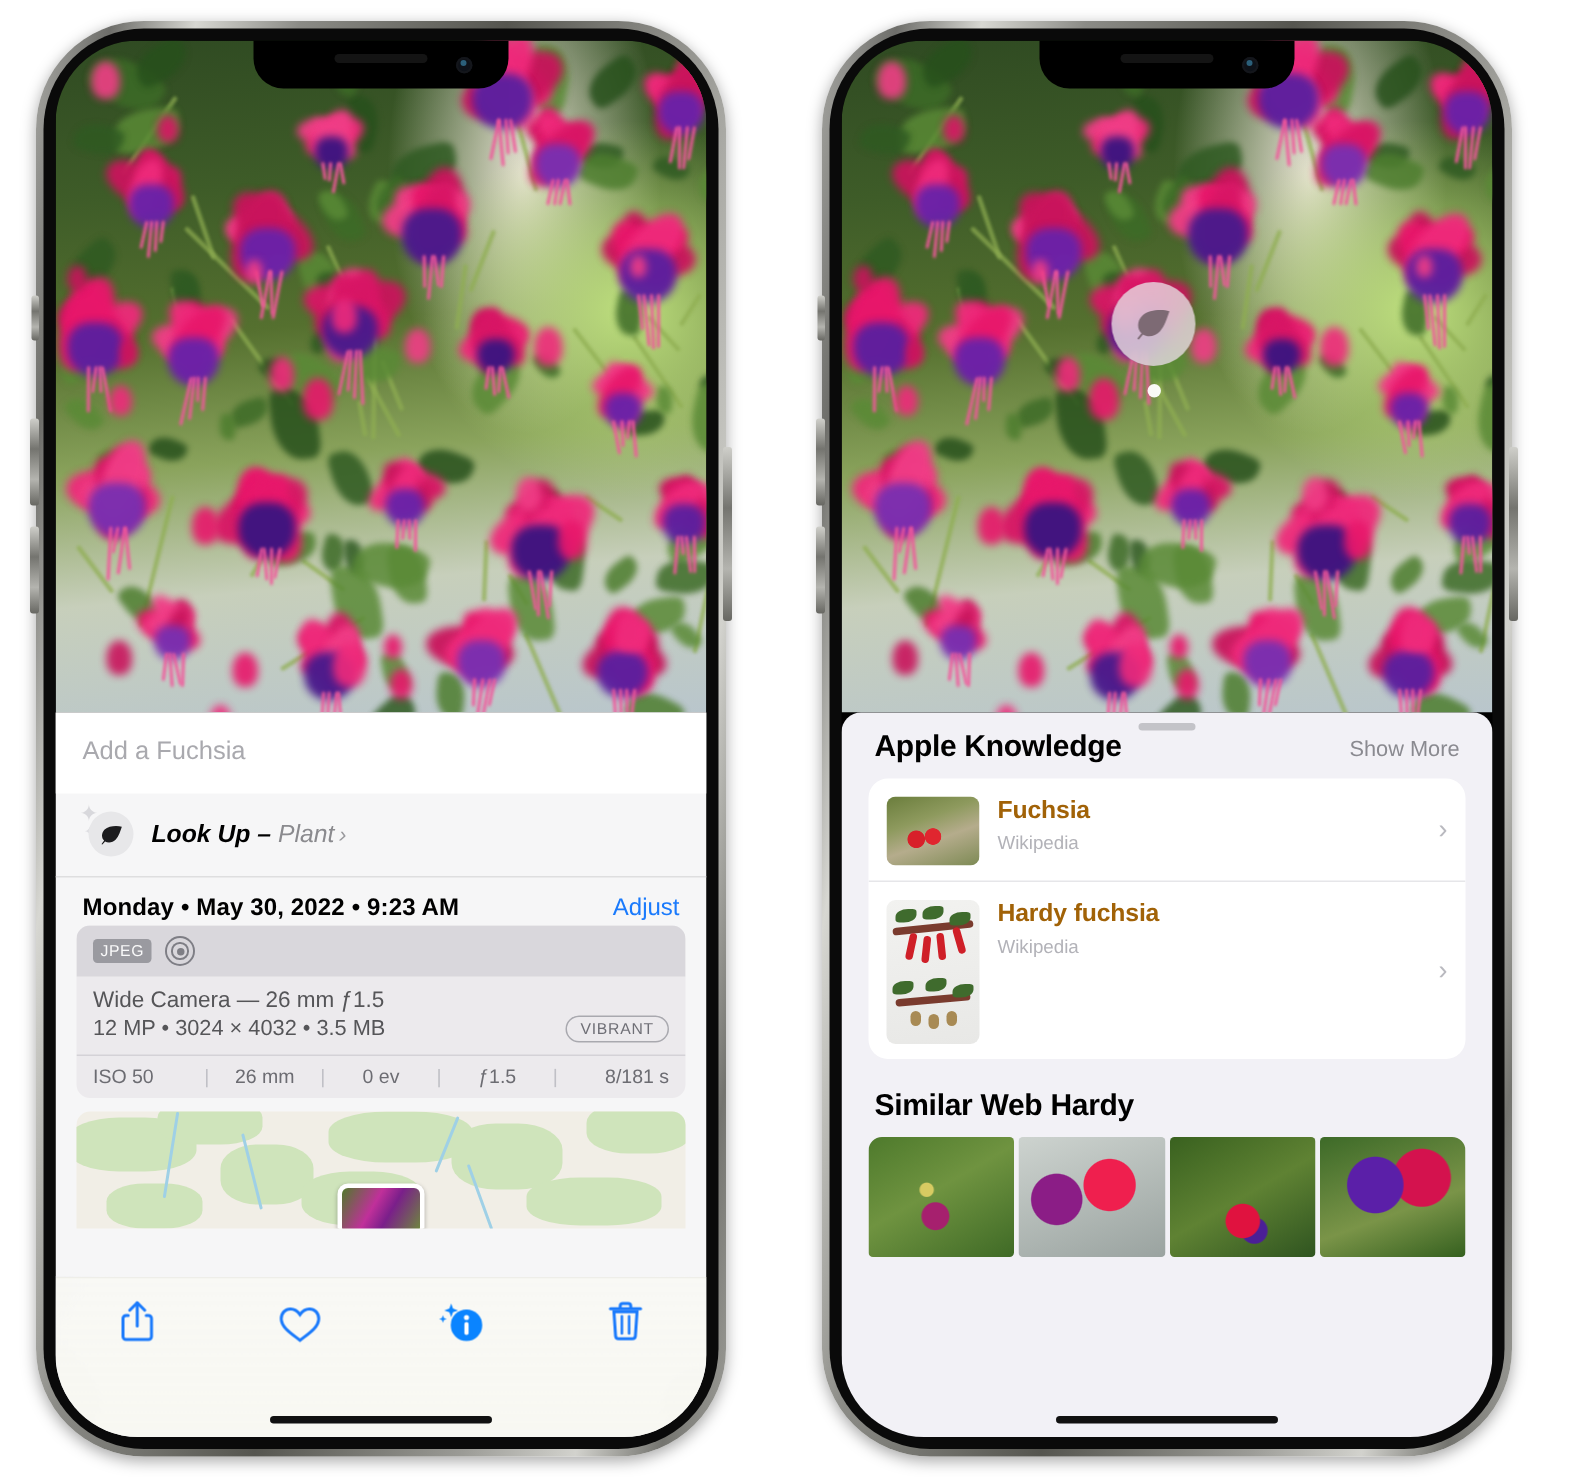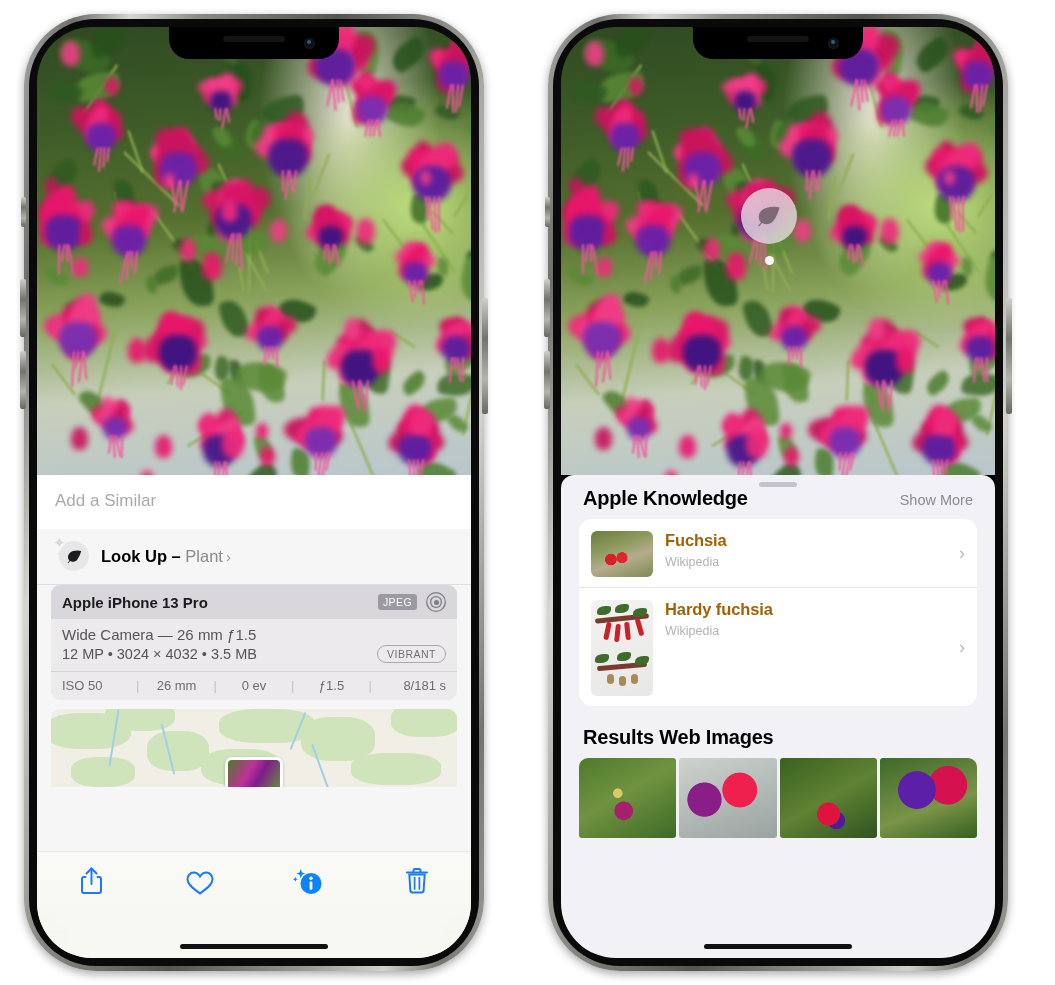--- a/index.html
+++ b/index.html
@@ -62,21 +62,21 @@
   .caption-row{background:#ffffff;padding:16px 18px 18px;}
   .caption-row .ph{color:#a9a9ae;font-size:17px;}
 
   .lookup-row{display:flex;align-items:center;gap:12px;padding:10px 18px 11px;
     border-bottom:.5px solid #dededf;position:relative;}
   .lu-badge{position:relative;width:34px;height:34px;flex:0 0 34px;}
   .lu-circle{position:absolute;left:4px;top:2px;width:30px;height:30px;border-radius:50%;
     background:#e7e7e9;display:flex;align-items:center;justify-content:center;}
   .lu-spark{position:absolute;left:-2px;top:-4px;color:#d8d8dc;font-size:15px;line-height:1;}
   .lu-spark2{position:absolute;left:1px;top:11px;color:#dedee2;font-size:9px;line-height:1;}
-  .lu-text{font-size:16.5px;color:#000;font-weight:700;}
+  .lu-text{font-size:16.5px;color:#000;font-weight:700;font-style:italic;}
   .lu-text .sub{font-weight:400;color:#8a8a8e;}
   .lu-chev{color:#9a9a9e;font-size:15px;margin-left:3px;font-weight:400;}
 
   .meta-row{padding:12px 18px 2px;display:flex;align-items:flex-start;}
   .meta-date{font-size:16px;font-weight:700;color:#000;flex:1;letter-spacing:.1px;}
   .meta-adjust{font-size:16px;color:#1a7afc;}
   .fname-row{display:flex;align-items:center;gap:9px;padding:4px 18px 12px;}
   .fname{font-size:15.5px;color:#3c3c41;}
 
   .camcard{margin:0 14px;border-radius:9px;overflow:hidden;background:#eceaed;}
@@ -532,41 +532,44 @@
     </div>
 
     <div class="notch">
       <div class="speaker"></div>
       <div class="cam"></div>
     </div>
 
     <div class="sheet" style="top:448px">
 
       <div class="caption-row">
-        <div class="ph">Add a Similar</div>
+        <div class="ph">Add a Fuchsia</div>
       </div>
 
       <div class="lookup-row">
         <div class="lu-badge">
           <div class="lu-spark">✦</div>
           <div class="lu-spark2">✦</div>
           <div class="lu-circle">
             <svg width="19" height="19" viewBox="0 0 24 24" aria-hidden="true">
               <path d="M20.5 5.2C16.6 4 9.4 4.3 6 7.6c-3.1 3-2.6 7.5-.4 9.3l-2 2.6c-.3.4 .3 1 .7 .6l2.1-2.5c2.3 1.6 6.5 1.2 9-1.6 2.6-2.9 3.9-7.4 5.1-10.8z" fill="#1c1c1e"></path>
             </svg>
           </div>
         </div>
         <div class="lu-text"><span>Look Up – </span><span class="sub">Plant</span><span class="lu-chev">›</span></div>
       </div>
 
+      <div class="meta-row">
+        <div class="meta-date">Monday • May 30, 2022 • 9:23 AM</div>
+        <div class="meta-adjust">Adjust</div>
+      </div>
 
 
       <div class="camcard">
         <div class="cam-head">
-          <div class="name">Apple iPhone 13 Pro</div>
           <div class="jpeg">JPEG</div>
           <div class="raw-ic"></div>
         </div>
         <div class="cam-body">
           <div class="cam-line1">Wide Camera — 26 mm ƒ1.5</div>
           <div class="cam-line2">
             <span class="txt">12 MP • 3024 × 4032 • 3.5 MB</span>
             <span class="vibrant">VIBRANT</span>
           </div>
         </div>
@@ -1048,21 +1051,21 @@
           </div>
           <div class="kbody">
             <div class="ktitle">Hardy fuchsia</div>
             <div class="ksrc">Wikipedia</div>
           </div>
           <div class="kchev">›</div>
         </div>
       </div>
 
       <div class="simhead">
-        <div class="sec-title">Results Web Images</div>
+        <div class="sec-title">Similar Web Hardy</div>
       </div>
       <div class="simstrip" id="simStrip">
           <div class="simcell" style="background: radial-gradient(circle at 46% 66%, rgb(166, 32, 110) 0px, rgb(166, 32, 110) 12%, rgba(0, 0, 0, 0) 13%), radial-gradient(circle at 40% 44%, rgb(215, 203, 98) 0px, rgb(215, 203, 98) 6%, rgba(0, 0, 0, 0) 7%), linear-gradient(150deg, rgb(78, 122, 44), rgb(111, 147, 64) 45%, rgb(63, 106, 38));"></div>
           <div class="simcell" style="background: radial-gradient(circle at 62% 40%, rgb(239, 31, 78) 0px, rgb(239, 31, 78) 22%, rgba(0, 0, 0, 0) 23%), radial-gradient(circle at 26% 52%, rgb(139, 29, 134) 0px, rgb(139, 29, 134) 20%, rgba(0, 0, 0, 0) 21%), linear-gradient(160deg, rgb(205, 211, 207), rgb(154, 163, 160));"></div>
           <div class="simcell" style="background: radial-gradient(circle at 50% 70%, rgb(224, 18, 63) 0px, rgb(224, 18, 63) 15%, rgba(0, 0, 0, 0) 16%), radial-gradient(circle at 58% 78%, rgb(75, 31, 150) 0px, rgb(75, 31, 150) 10%, rgba(0, 0, 0, 0) 11%), linear-gradient(150deg, rgb(57, 97, 31), rgb(95, 130, 51) 50%, rgb(47, 84, 32));"></div>
           <div class="simcell" style="background: radial-gradient(circle at 38% 40%, rgb(91, 31, 168) 0px, rgb(91, 31, 168) 24%, rgba(0, 0, 0, 0) 25%), radial-gradient(circle at 70% 34%, rgb(212, 18, 78) 0px, rgb(212, 18, 78) 22%, rgba(0, 0, 0, 0) 23%), linear-gradient(160deg, rgb(61, 106, 40), rgb(122, 148, 72) 60%, rgb(53, 96, 31));"></div>
         </div>
     </div>
 
     <div class="home-ind"></div>

